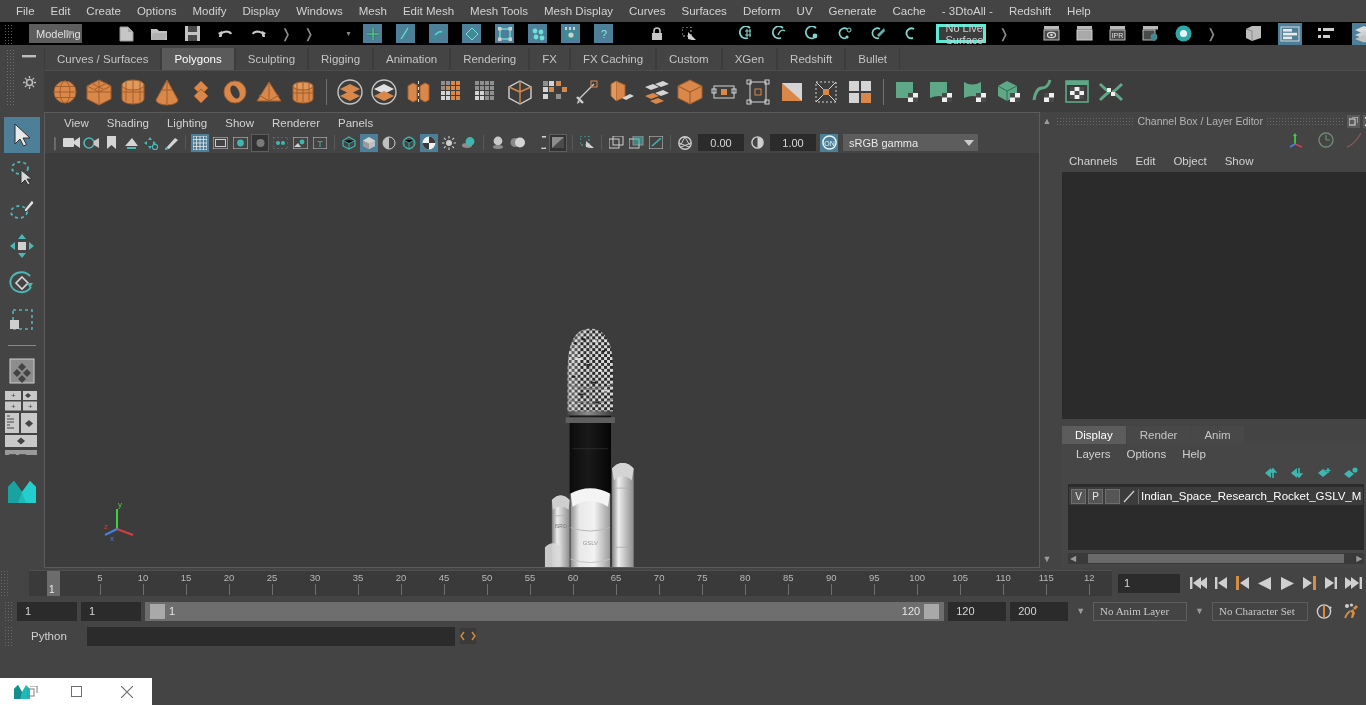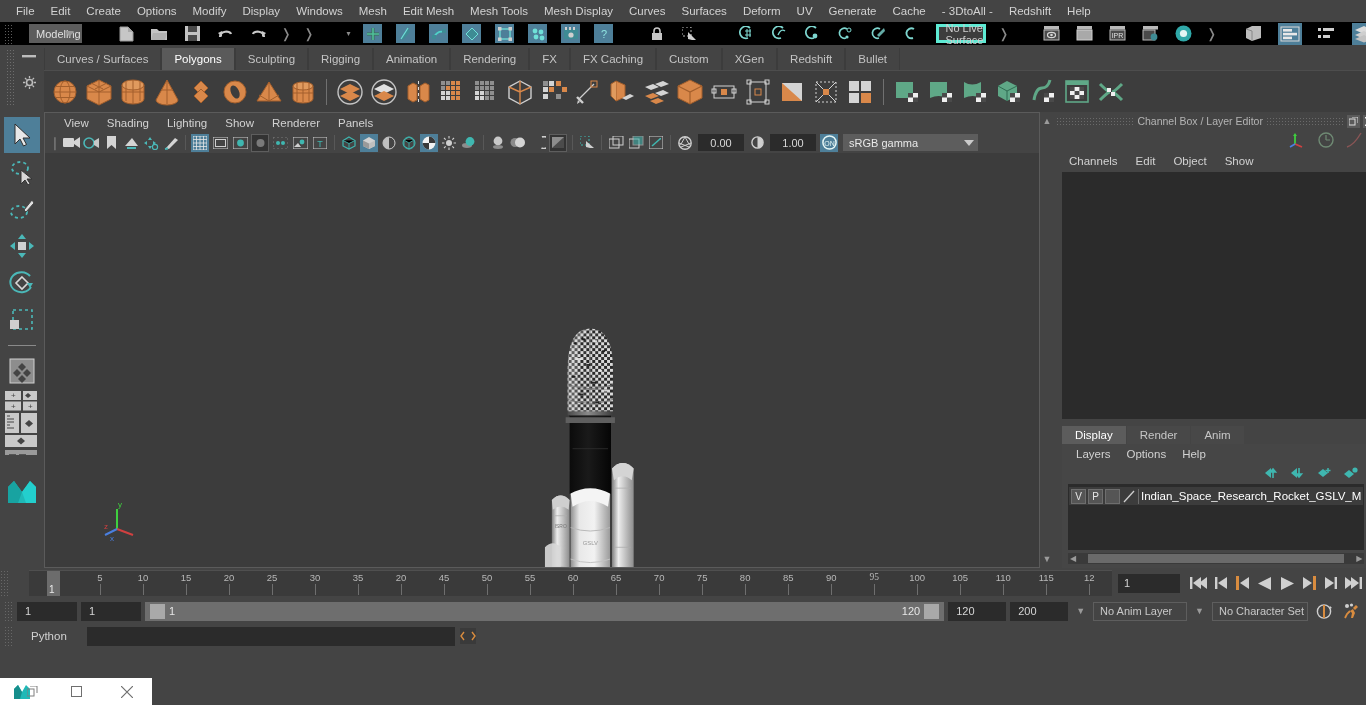--- a/index.html
+++ b/index.html
@@ -171,21 +171,21 @@
     flex:1; height:19px; background:#6e6e6e; display:flex; align-items:center;
     justify-content:space-between; position:relative; min-width:0;
   }
   .rs-left{ display:flex; align-items:center; gap:4px; padding-left:5px; }
   .rs-right{ display:flex; align-items:center; gap:4px; padding-right:5px; }
   .rs-handle{ width:15px; height:15px; background:#a9a9a9; }
   .rs-num{ font-size:11px; color:#e6e6e6; }
   .rfield2{ width:58px; height:19px; background:#2b2b2b; color:#d5d5d5; font-size:11px; display:flex; align-items:center; padding-left:8px; }
   .selbox{
     width:94px; height:19px; background:#444; border:1px solid #5e5e5e; color:#c8c8c8;
-    font-size:11px; display:flex; align-items:center; padding-left:6px;
+    font-size:11px; display:flex; align-items:center; padding-left:6px;font-family:Liberation Serif, serif;
   }
   .selbox.wide{ width:96px; }
   .caret{ color:#9a9a9a; font-size:9px; padding:0 4px; }
 
   
   .cmdrow{ height:24px; background:#444444; display:flex; align-items:center; padding-left:4px; gap:4px; }
   .cmdlabel{ width:66px; font-size:11.5px; color:#d0d0d0; padding-left:14px; }
   .cmdinput{ width:368px; height:19px; background:#2b2b2b; }
   .cmdout{
     flex:1; height:19px; background:#2b2b2b; color:#cfcfcf; font-size:11px;
@@ -1336,21 +1336,21 @@
         <div class="tl-tick" style="left: 630.144px;">70</div>
         <div class="tl-mark" style="left: 630.144px;"></div>
         <div class="tl-tick" style="left: 673.155px;">75</div>
         <div class="tl-mark" style="left: 673.155px;"></div>
         <div class="tl-tick" style="left: 716.165px;">80</div>
         <div class="tl-mark" style="left: 716.165px;"></div>
         <div class="tl-tick" style="left: 759.175px;">85</div>
         <div class="tl-mark" style="left: 759.175px;"></div>
         <div class="tl-tick" style="left: 802.186px;">90</div>
         <div class="tl-mark" style="left: 802.186px;"></div>
-        <div class="tl-tick" style="left: 845.196px; font-family: Liberation Serif, serif;">95</div>
+        <div class="tl-tick" style="left: 845.196px;">95</div>
         <div class="tl-mark" style="left: 845.196px;"></div>
         <div class="tl-tick" style="left: 888.206px;">100</div>
         <div class="tl-mark" style="left: 888.206px;"></div>
         <div class="tl-tick" style="left: 931.216px;">105</div>
         <div class="tl-mark" style="left: 931.216px;"></div>
         <div class="tl-tick" style="left: 974.227px;">110</div>
         <div class="tl-mark" style="left: 974.227px;"></div>
         <div class="tl-tick" style="left: 1017.24px;">115</div>
         <div class="tl-mark" style="left: 1017.24px;"></div>
         <div class="tl-tick" style="left: 1060.25px;">12</div>

